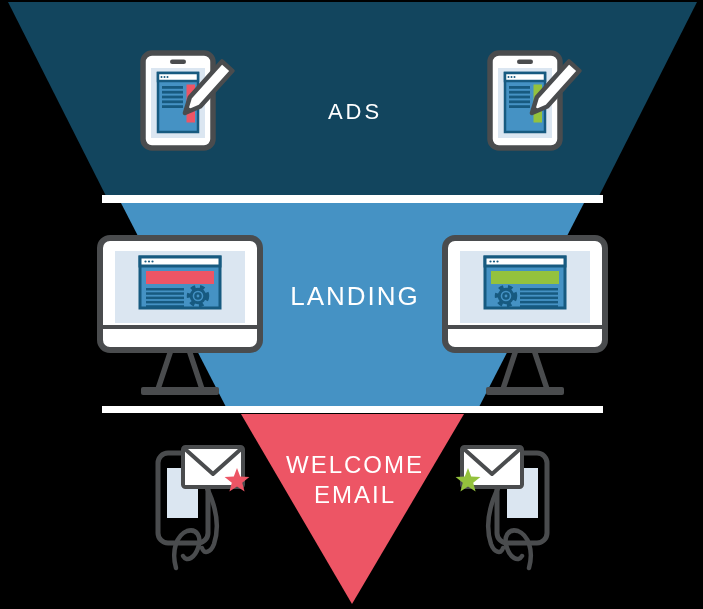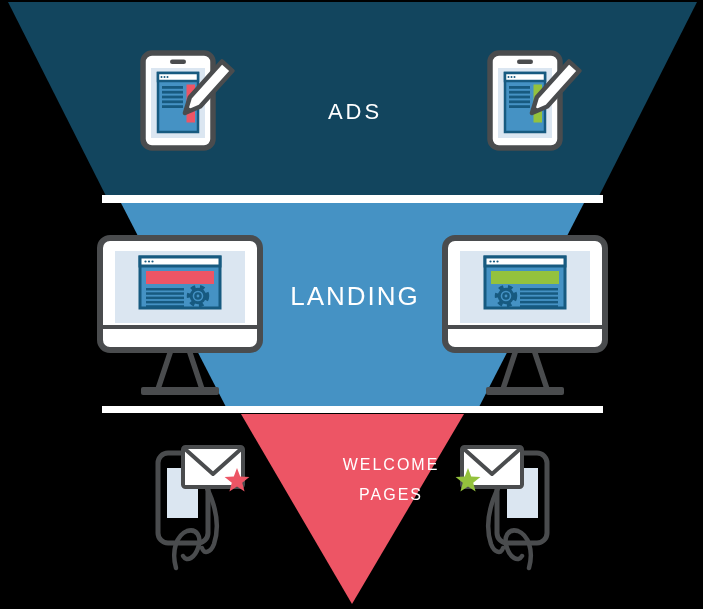--- a/index.html
+++ b/index.html
@@ -26,21 +26,21 @@
   .tier-welcome{background:var(--red);clip-path:polygon(241px 414px,464px 414px,352px 604px);}
   .sep{position:absolute;left:102px;width:501px;background:var(--separator);}
   .sep-1{top:195px;height:8px;}
   .sep-2{top:406px;height:7px;}
   .label{
     position:absolute;left:355px;transform:translateX(-50%);
     color:var(--white);text-align:center;white-space:nowrap;
   }
   .label-ads{top:99px;font-size:22px;letter-spacing:3px;line-height:26px;}
   .label-landing{top:280px;font-size:26px;letter-spacing:2px;line-height:33px;}
-  .label-welcome{top:450px;font-size:16px;letter-spacing:2px;line-height:30px;margin-left:36px;}
+  .label-welcome{top:450px;font-size:24px;letter-spacing:2px;line-height:30px;}
   .icon{position:absolute;}
   .tablet-left{left:135px;top:48px;width:100px;height:105px;}
   .tablet-right{left:482px;top:48px;width:100px;height:105px;}
   .monitor-left{left:95px;top:233px;width:170px;height:170px;}
   .monitor-right{left:440px;top:233px;width:170px;height:170px;}
   .phone-left{left:148px;top:438px;width:110px;height:140px;}
   .phone-right{left:447px;top:438px;width:110px;height:140px;transform:scaleX(-1);}
   
   .fW{fill:var(--white);} .fC{fill:var(--charcoal);} .fLB{fill:var(--light-blue);}
   .fB{fill:var(--blue);} .fDB{fill:var(--deep-blue);} .fR{fill:var(--red);}
@@ -61,21 +61,21 @@
   <div class="sep sep-2"></div>
 
   <div class="label label-ads">
     <span>ADS</span>
   </div>
   <div class="label label-landing">
     <div>LANDING</div>
   </div>
   <div class="label label-welcome">
     <div>WELCOME</div>
-    <div>PAGES</div>
+    <div>EMAIL</div>
   </div>
 
   <svg class="icon tablet-left" viewBox="0 0 100 105">
     <rect x="8" y="5" width="70" height="95" rx="9" class="fW sC" stroke-width="5.5"></rect>
     <rect x="35" y="11.5" width="16" height="4.5" rx="2.2" class="fC"></rect>
     <rect x="16" y="20" width="54" height="70" class="fLB"></rect>
     <rect x="23" y="25" width="40" height="59" class="fB sDB" stroke-width="2.5"></rect>
     <rect x="23" y="25" width="40" height="8" class="fW sDB" stroke-width="2.5"></rect>
     <circle cx="26.5" cy="29" r="1" class="fDB"></circle>
       <circle cx="29.5" cy="29" r="1" class="fDB"></circle>

